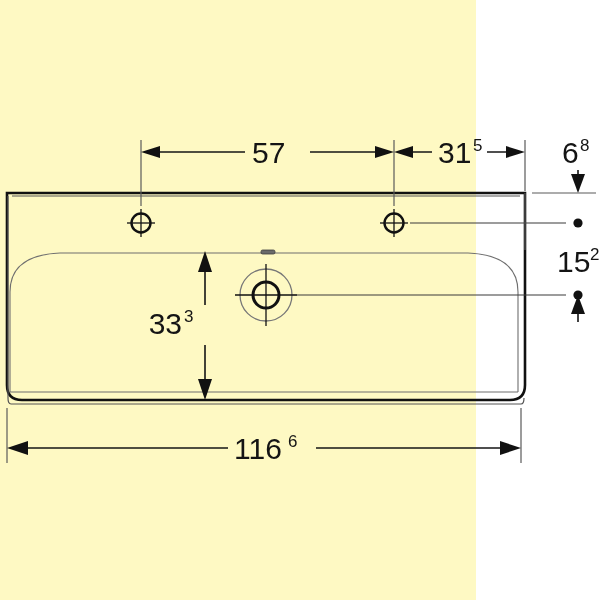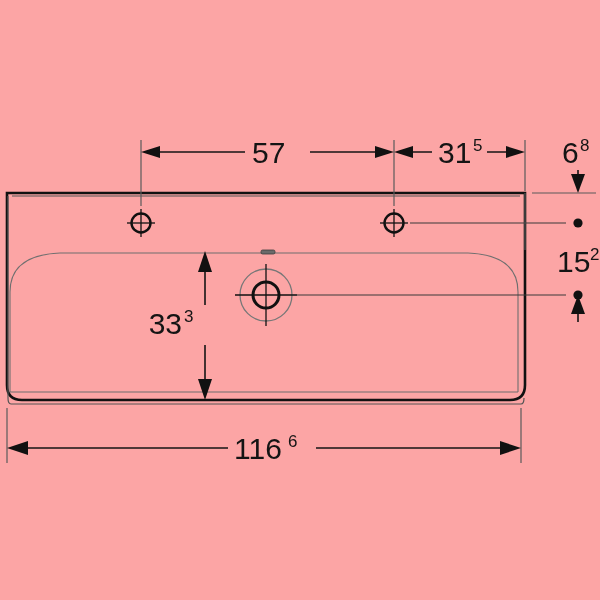--- a/index.html
+++ b/index.html
@@ -9,23 +9,23 @@
     background: #ffffff;
   }
   body {
     width: 600px;
     height: 600px;
     font-family: "Liberation Sans", sans-serif;
     overflow: hidden;
   }
   #drawing-root {
     position: relative;
-    width: 600px;
+    width: 476px;
     height: 600px;
-    background: #fca5a5;
+    background: #fef9c3;
   }
   svg#drawing {
     display: block;
     width: 600px;
     height: 600px;
   }
   .dim-text {
     font-family: "Liberation Sans", sans-serif;
     font-size: 30px;
     fill: #141414;

